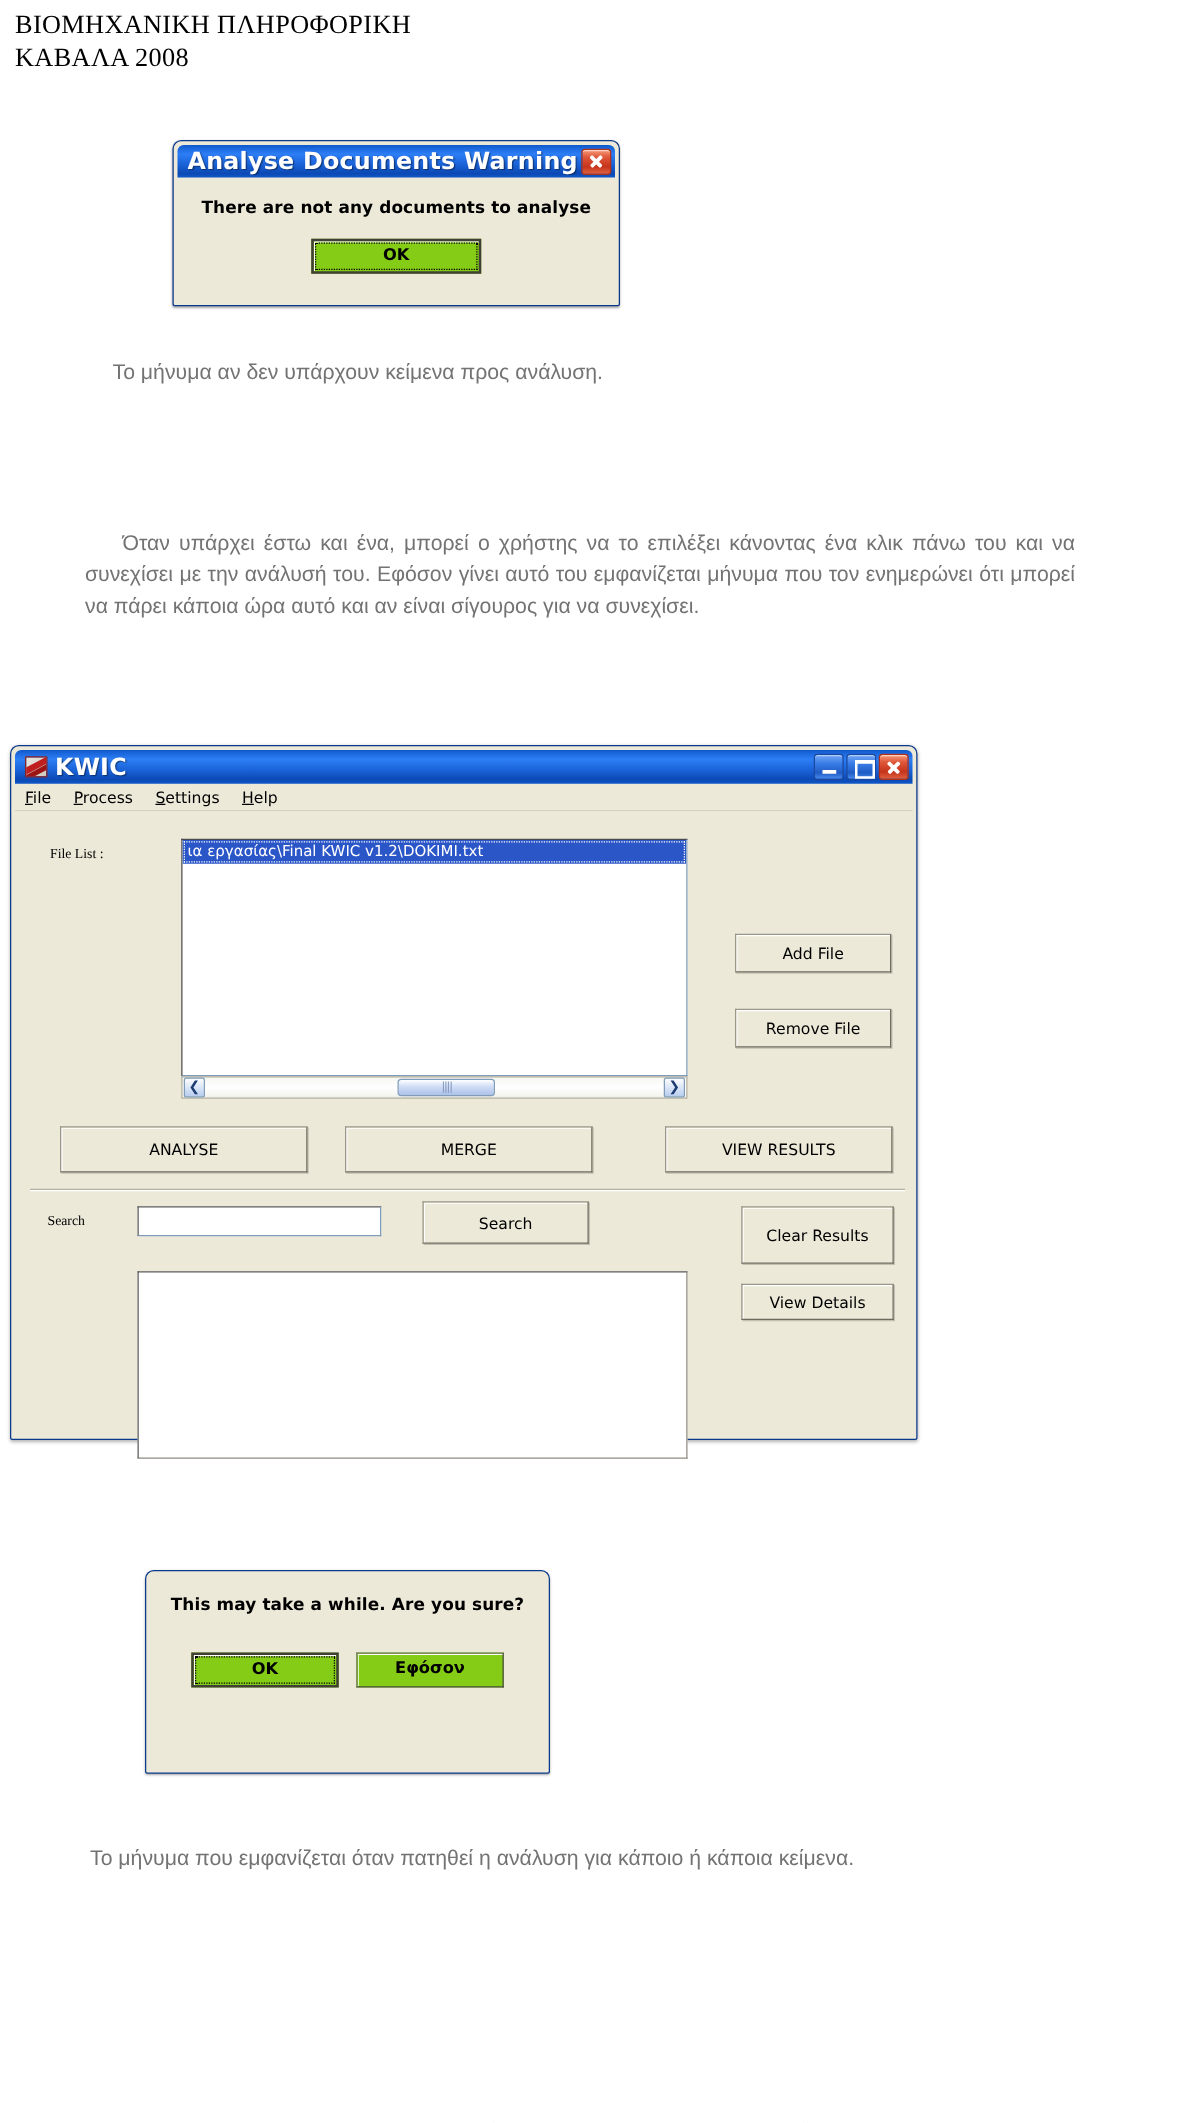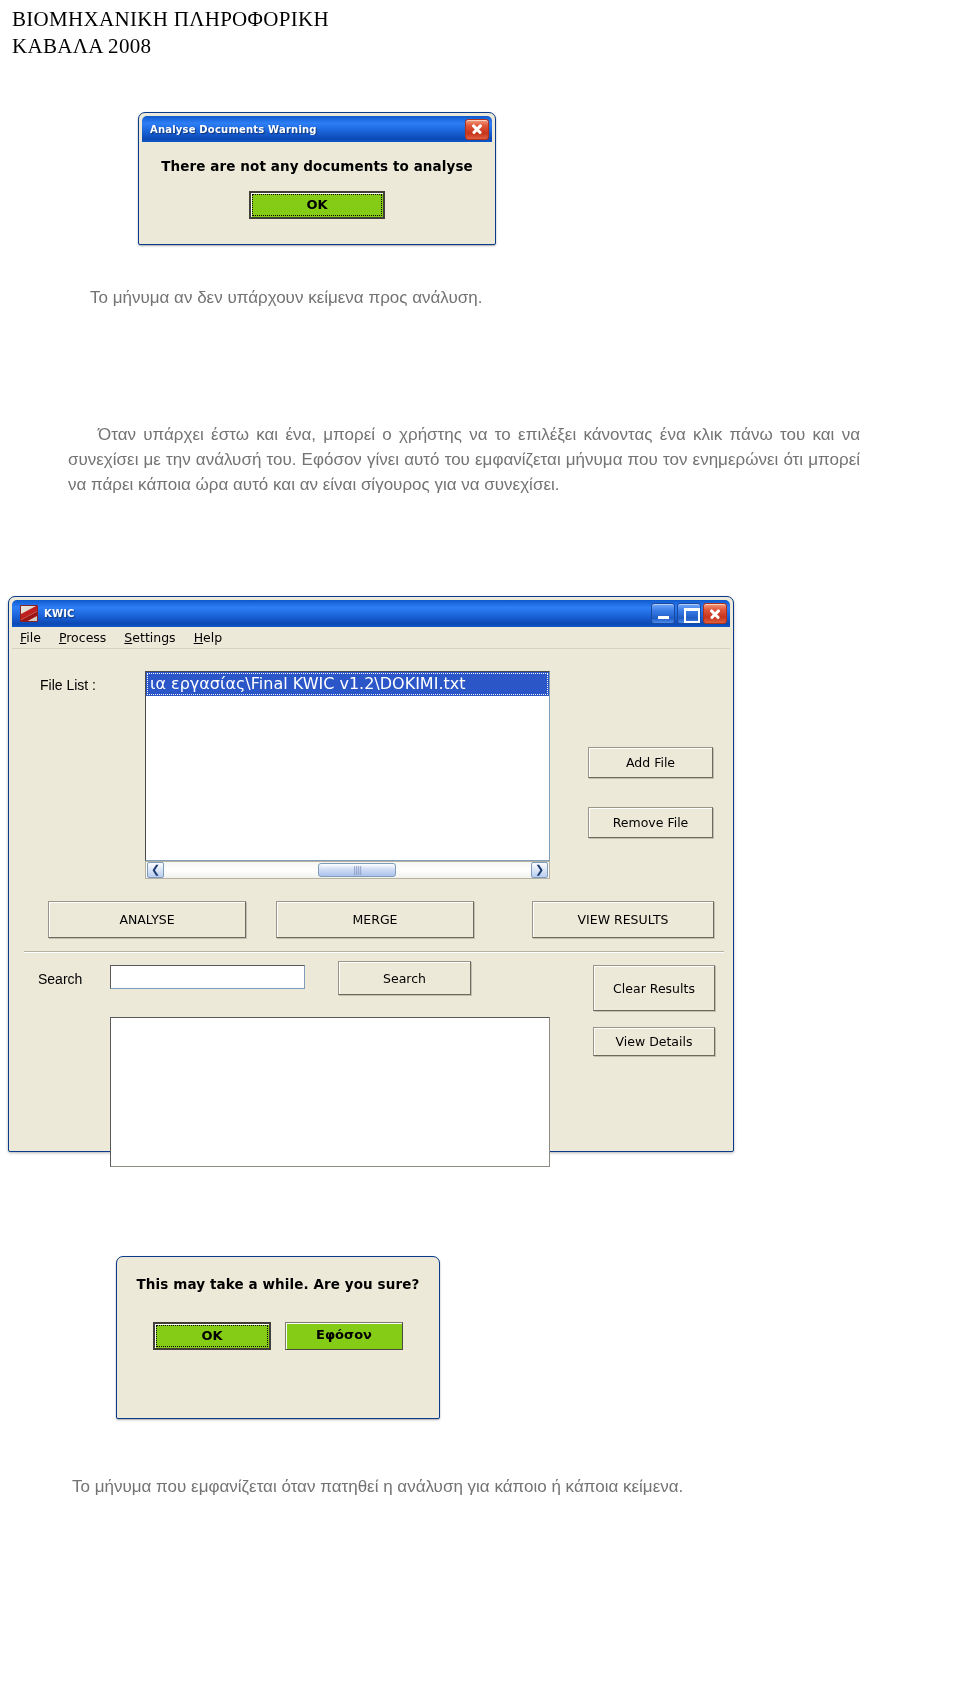--- a/index.html
+++ b/index.html
@@ -52,21 +52,21 @@
     background: linear-gradient(180deg,#0d58c9 0%, #1d6ae0 12%, #2d7ef5 28%,
                                 #1a62d8 60%, #0c49b4 88%, #0f58c8 100%);
     display: flex;
     align-items: center;
     padding: 0 3px 0 8px;
     position: relative;
   }
   .xp-title {
     color: #ffffff;
     font-family: "DejaVu Sans", "Liberation Sans", sans-serif;
-    font-size: 10px;
+    font-size: 19px;
     font-weight: bold;
     letter-spacing: .2px;
     text-shadow: 1px 1px 1px rgba(0,0,0,.45);
     flex: 1;
     white-space: nowrap;
     overflow: hidden;
   }
   .xp-btn-close {
     width: 24px; height: 21px;
     border-radius: 3px;
@@ -192,37 +192,37 @@
   }
   .kwic-menu u { text-decoration: underline; }
 
   .kwic-client {
     position: relative;
     background: #ece9d8;
     height: 466px;
   }
   .kwic-label {
     position: absolute;
-    font-family: Liberation Sans, sans-serif;
-    font-size: 14px;
+    font-family: Liberation Serif, serif;
+    font-size: 11px;
     color: #000;
   }
   .kwic-listbox {
     position: absolute;
     background: #ffffff;
     border: 1px solid #7f9db9;
     border-top-color: #4a4a4a;
     border-left-color: #4a4a4a;
     overflow: hidden;
   }
   .kwic-listitem {
     background: #2b56c8;
     color: #ffffff;
     font-family: "DejaVu Sans", "Liberation Sans", sans-serif;
-    font-size: 16px;
+    font-size: 12px;
     padding: 2px 2px 3px 4px;
     white-space: nowrap;
     outline: 1px dotted #ffffff;
     outline-offset: -2px;
     cursor: pointer;
   }
   .kwic-hscroll {
     position: absolute;
     height: 18px;
     background: linear-gradient(180deg,#f6f6f2 0%,#ffffff 50%,#f1f1ec 100%);

